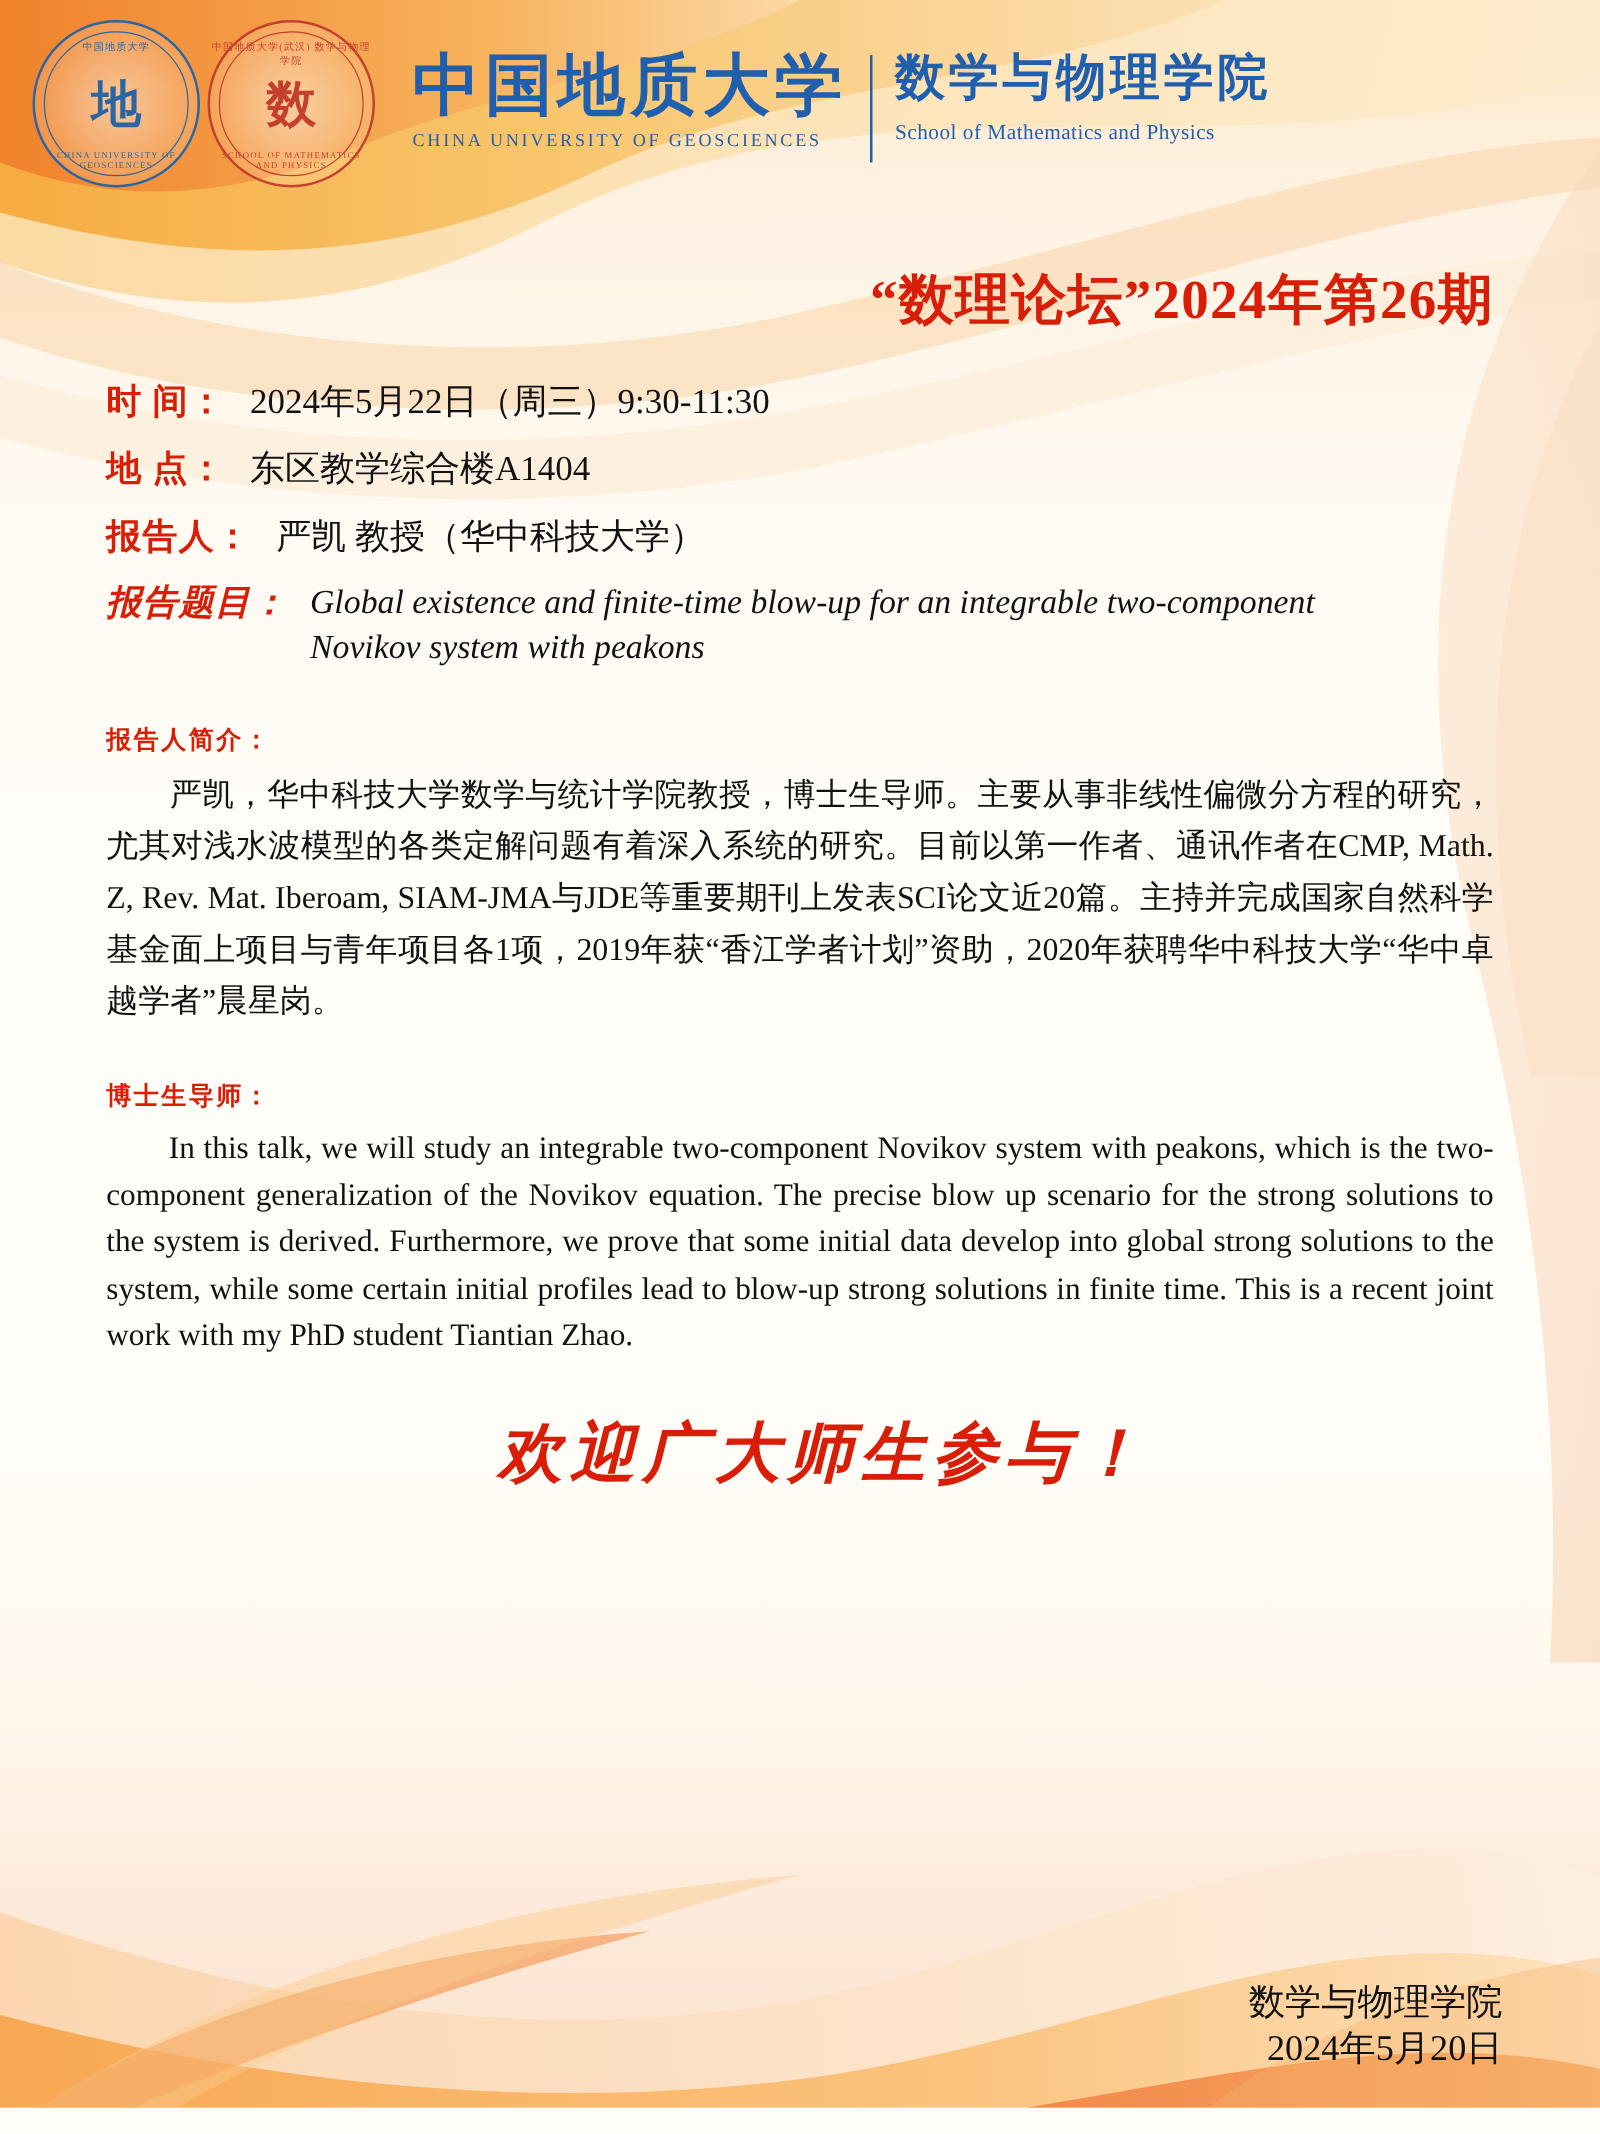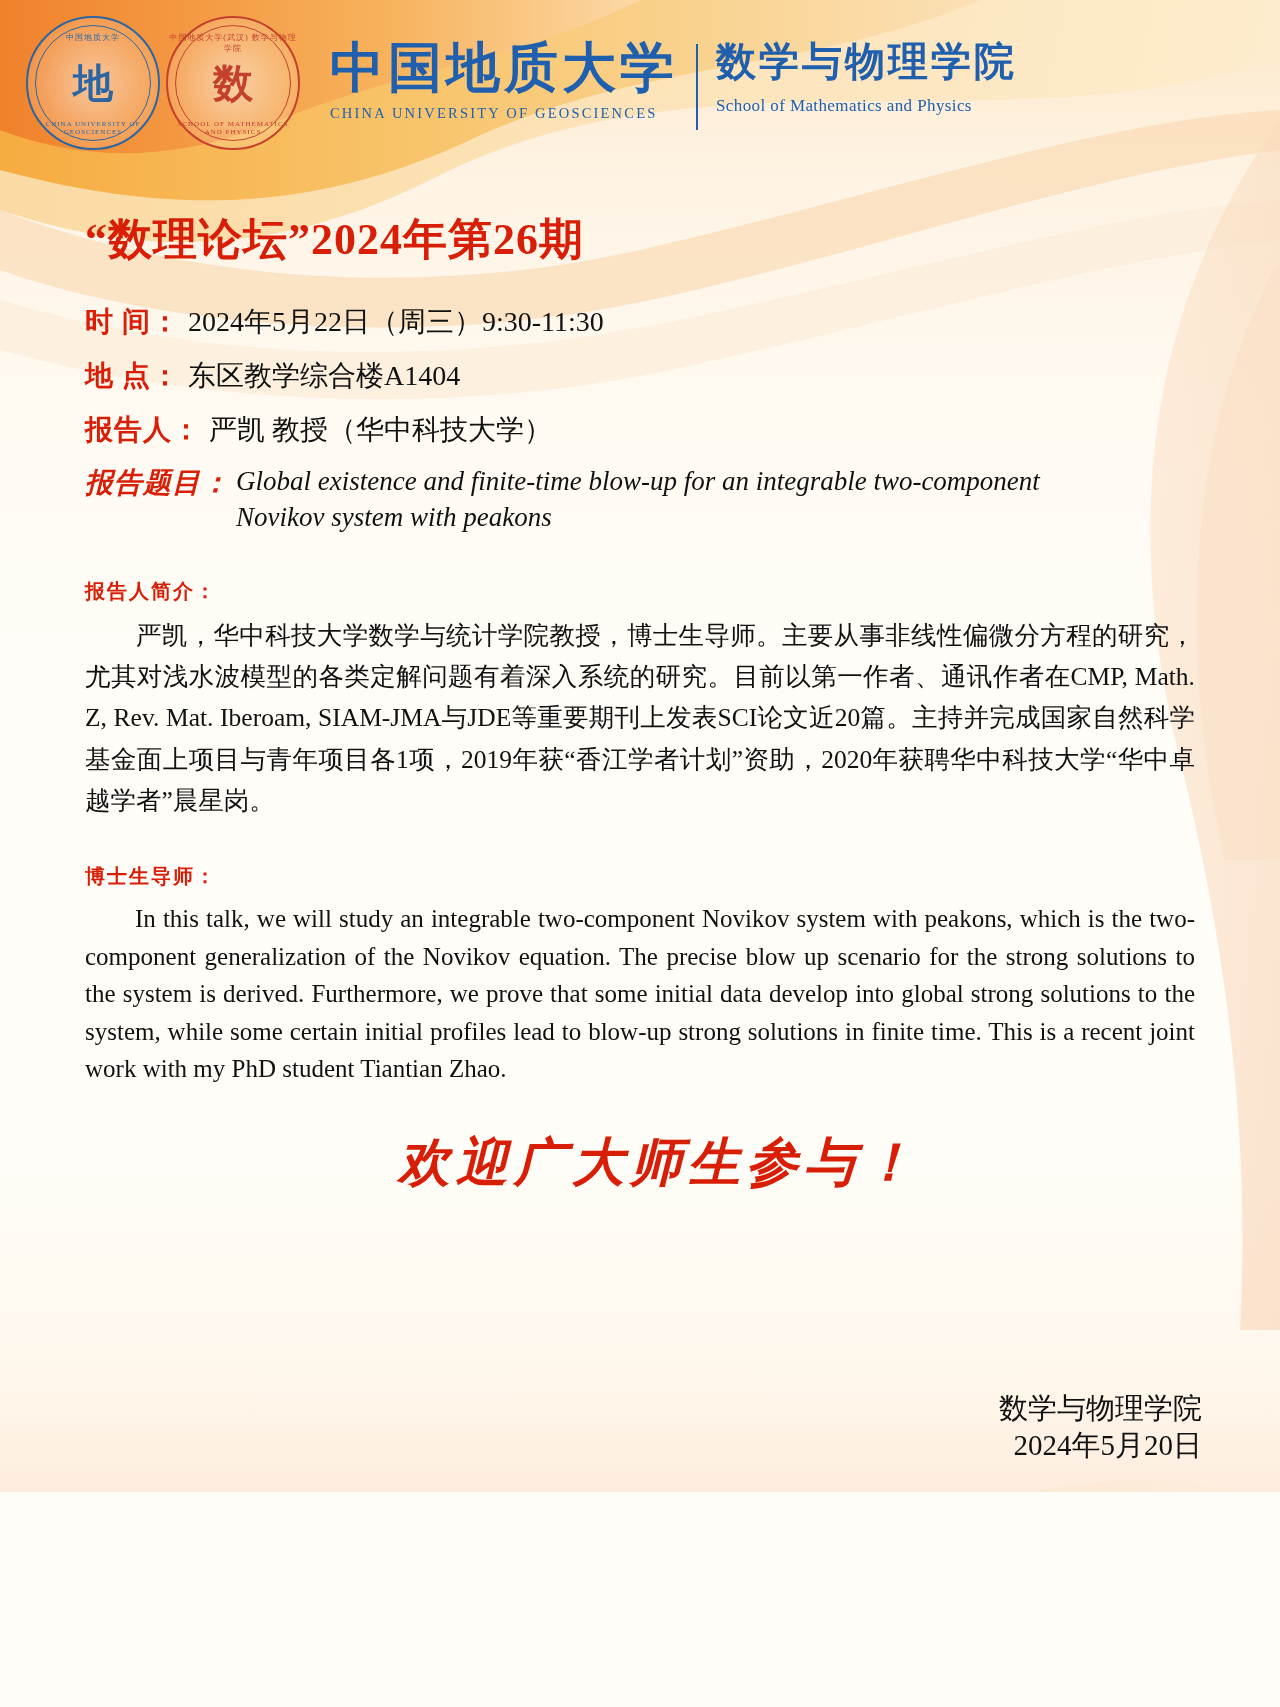--- a/index.html
+++ b/index.html
@@ -10,21 +10,21 @@
     width: 1280px;
     height: 1707px;
     font-family: "Liberation Serif", serif;
     background: #fffdf8;
     overflow: hidden;
   }
 
   .poster {
     position: relative;
     width: 1280px;
-    height: 1492px;
+    height: 1686px;
     overflow: hidden;
     background:
       linear-gradient(to bottom,
         #fde8c9 0px,
         #fef3e4 180px,
         #fffaf2 420px,
         #fffdf8 700px,
         #fffdf8 1150px,
         #fff7ec 1380px,
         #fdeada 1520px,
@@ -141,21 +141,21 @@
     letter-spacing: 0.4px;
     white-space: nowrap;
   }
 
   
   .content {
     position: relative;
     padding: 0 85px;
   }
   .forum-title {
-    text-align: left;
+    text-align: right;
     color: #d81e06;
     font-weight: bold;
     font-size: 44px;
     letter-spacing: 1px;
     margin-top: 38px;
     font-family: "Liberation Serif", serif;
   }
   .forum-sub {
     text-align: center;
     color: #d81e06;
@@ -165,20 +165,21 @@
     font-family: "Liberation Serif", serif;
   }
 
   .info-list { margin-top: 34px; }
   .info-row {
     display: flex;
     align-items: baseline;
     margin-bottom: 16px;
     font-size: 28px;
     line-height: 1.35;
+    gap: 12px;
   }
   .info-label {
     color: #d81e06;
     font-weight: bold;
     flex: 0 0 auto;
     white-space: nowrap;
     font-size: 28px;
     letter-spacing: 1px;
   }
   .info-value {

